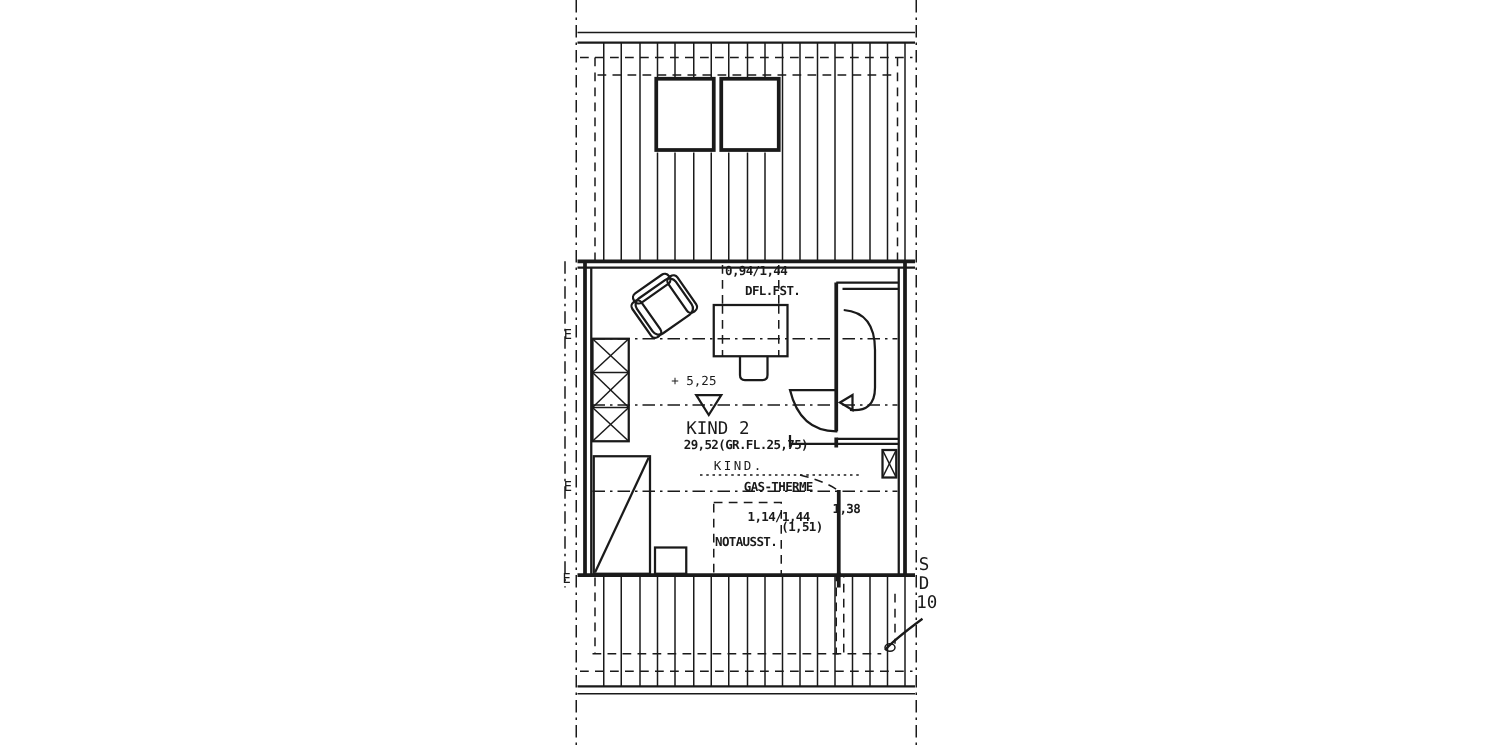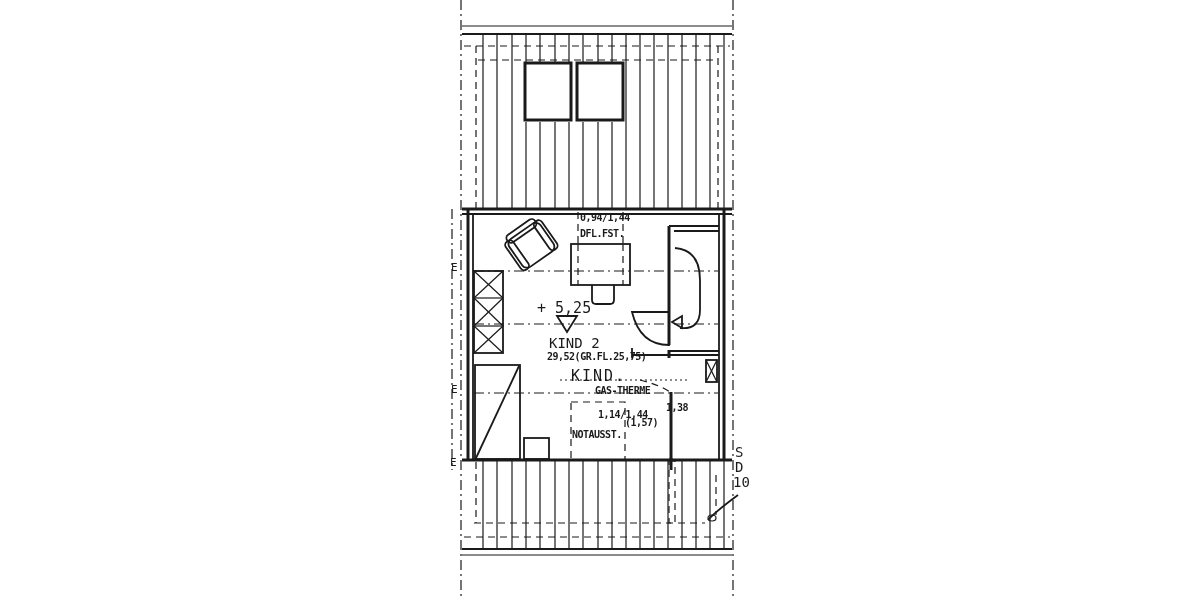--- a/index.html
+++ b/index.html
@@ -8,21 +8,21 @@
   .ln { stroke:#1a1a1a; fill:none; }
   .thin { stroke-width:1.2; }
   .med { stroke-width:1.8; }
   .thick { stroke-width:3; }
   .dash { stroke-dasharray:7 5; }
   .dashdot { stroke-dasharray:10 4 2 4; }
   .dot { stroke-dasharray:2 3; }
   .lbl { position:absolute; font-family:"DejaVu Sans Mono", monospace; color:#1a1a1a; white-space:nowrap; line-height:1; }
   .s10 { font-size:10px; letter-spacing:-0.5px;font-weight:bold; }
   .s11 { font-size:11px; }
-  .s13 { font-size:15px; }
+  .s13 { font-size:10px; }
   .s14 { font-size:14px;text-align:right; }
 </style>
 </head>
 <body>
 
 <svg id="plan" viewBox="0 0 1200 600" xmlns="http://www.w3.org/2000/svg">
 
   <g>
     <line class="ln thin dashdot" x1="461" y1="0" x2="461" y2="600"></line>
     <line class="ln thin dashdot" x1="733" y1="0" x2="733" y2="600"></line>
@@ -176,36 +176,36 @@
     <line class="ln thin" x1="724" y1="461" x2="724" y2="549"></line>
     <rect class="ln thin dash" x="669" y="461" width="6" height="62"></rect>
     <line class="ln thick" x1="671" y1="458" x2="671" y2="470"></line>
     <line class="ln thin dash" x1="716" y1="475" x2="716" y2="515"></line>
     <path class="ln med" d="M708 520 Q715 512 738 495"></path>
     <ellipse class="ln thin" cx="712" cy="518" rx="4" ry="3"></ellipse>
   </g>
 </svg>
 
 <div class="lbl s10" style="left:580px;top:213px;">0,94/1,44</div>
-<div class="lbl s10" style="left:580px;top:229px;">DFL.FST.</div>
+<div class="lbl s10" style="left:596px;top:229px;">DFL.FST.</div>
 
 <div class="lbl s13" style="left:537px;top:301px;">+ 5,25</div>
 <div class="lbl s14" style="left:549px;top:336px;">KIND 2</div>
 <div class="lbl s10" style="left:547px;top:352px;">
   <span>29,52</span><span>(GR.FL.25,75)</span>
 </div>
 
 <div class="lbl s13" style="left:571px;top:369px;letter-spacing:2px;">KIND.</div>
 <div class="lbl s10" style="left:571px;top:386px;margin-left:24px;">GAS-THERME</div>
 
 <div class="lbl s10" style="left:570px;top:410px;margin-left:28px;">1,14/1,44</div>
 <div class="lbl s10" style="left:572px;top:430px;">NOTAUSST.</div>
 
 <div class="lbl s10" style="left:666px;top:403px;">1,38</div>
-<div class="lbl s10" style="left:625px;top:418px;">(1,57)</div>
+<div class="lbl s10" style="left:625px;top:418px;">(1,51)</div>
 
 <div class="lbl s11" style="left:451px;top:262px;">E</div>
 <div class="lbl s11" style="left:451px;top:384px;">E</div>
 <div class="lbl s11" style="left:450px;top:457px;">E</div>
 
 <div class="lbl s14" style="left:735px;top:445px;">S</div>
 <div class="lbl s14" style="left:735px;top:460px;">D</div>
 <div class="lbl s14" style="left:733px;top:475px;">10</div>
 
 </body></html>

